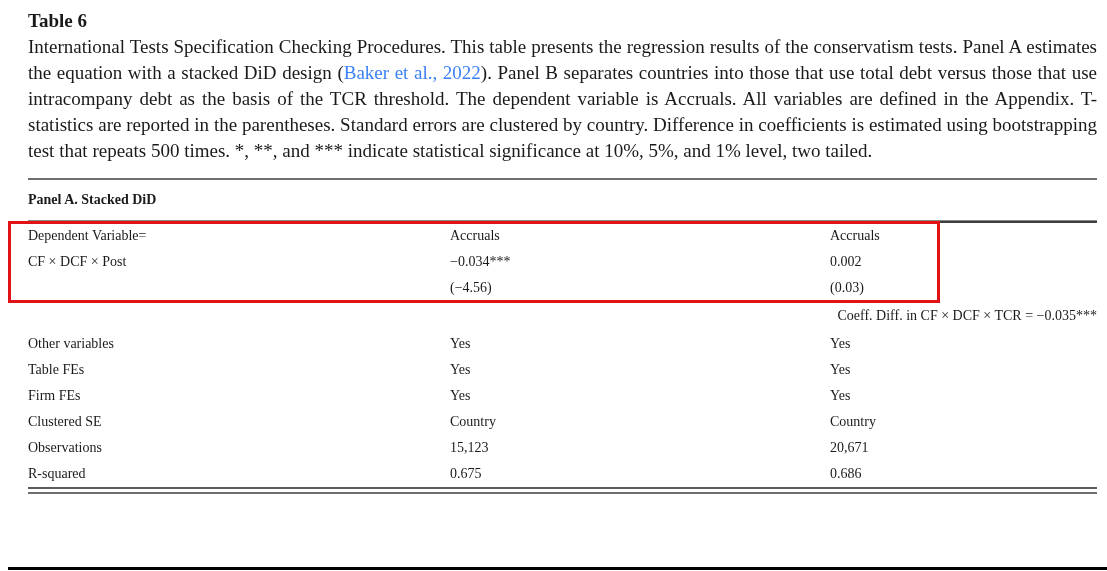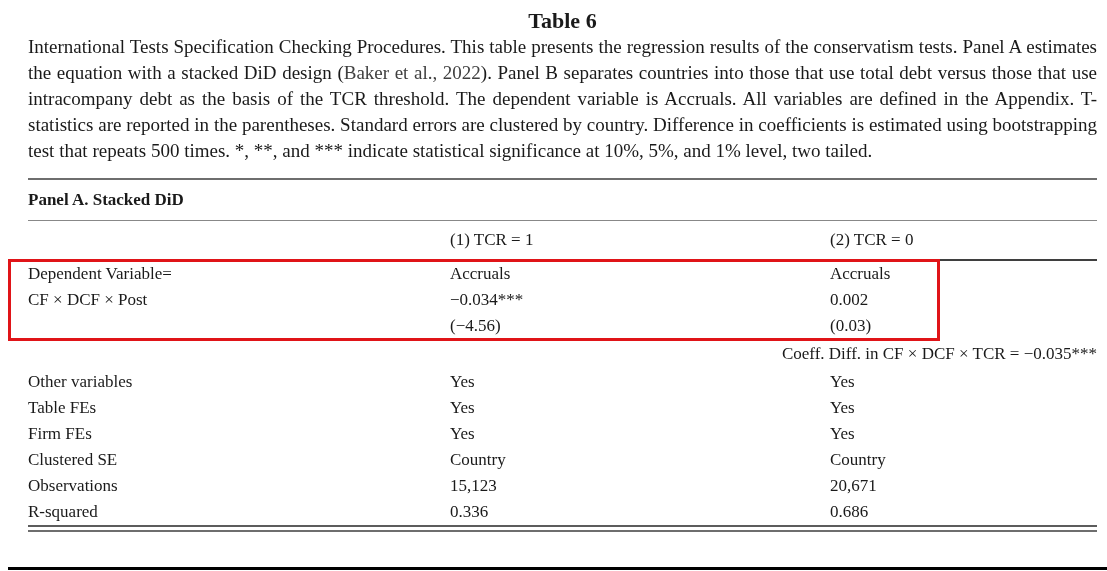--- a/index.html
+++ b/index.html
@@ -6,24 +6,24 @@
   .page{
     position:relative;
     width:1107px;height:571px;
     background:#ffffff;
     font-family:"Liberation Serif","DejaVu Serif",serif;
     color:#1a1a1a;
     overflow:hidden;
     box-sizing:border-box;
   }
   .caption{margin:8px 10px 0 28px;width:1069px;}
-  .cap-title{font-size:22px;font-weight:bold;line-height:26px;text-align:center;}
+  .cap-title{font-size:19px;font-weight:bold;line-height:26px;}
   .cap-text{margin:0;font-size:19px;line-height:26px;text-align:justify;}
-  .citation{color:#404040;text-decoration:none;cursor:pointer;}
-  .tablewrap{position:relative;margin:14px 10px 0 28px;width:1069px;font-size:17px;}
+  .citation{color:#3b82f6;text-decoration:none;cursor:pointer;}
+  .tablewrap{position:relative;margin:14px 10px 0 28px;width:1069px;font-size:14px;}
   .rule-top{height:0;border-top:2px solid #6e6e6e;}
   .rule-thin{height:0;border-top:1px solid #888888;}
   .rule-dark{height:0;border-top:2px solid #3f3f3f;}
   .double-rule{height:3px;border-top:2px solid #5c5c5c;border-bottom:2px solid #6e6e6e;}
   .panel-title{height:40px;line-height:40px;font-weight:bold;}
   .row{display:flex;height:26px;line-height:26px;}
   .header-row{height:38px;line-height:38px;}
   .coeff-row{height:30px;line-height:30px;text-align:right;}
   .c1{width:422px;flex:0 0 422px;}
   .c2{width:380px;flex:0 0 380px;}
@@ -44,25 +44,20 @@
     <div class="cap-title">Table 6</div>
     <p class="cap-text"><span>International Tests Specification Checking Procedures. This table presents the regression results of the conservatism tests. Panel A estimates the equation with a stacked DiD design (</span><a class="citation">Baker et al., 2022</a><span>). Panel B separates countries into those that use total debt versus those that use intracompany debt as the basis of the TCR threshold. The dependent variable is Accruals. All variables are defined in the Appendix. T-statistics are reported in the parentheses. Standard errors are clustered by country. Difference in coefficients is estimated using bootstrapping test that repeats 500 times. *, **, and *** indicate statistical significance at 10%, 5%, and 1% level, two tailed.</span></p>
   </div>
 
   <div class="tablewrap">
     <div class="rule-top"></div>
 
     <div class="panel-title">Panel A. Stacked DiD</div>
     <div class="rule-thin"></div>
 
-    <div class="row header-row">
-      <div class="c1"></div>
-      <div class="c2">(1) TCR = 1</div>
-      <div class="c3">(2) TCR = 0</div>
-    </div>
     <div class="rule-dark"></div>
 
     <div class="hl-rows">
       <div class="row">
         <div class="c1">Dependent Variable=</div>
         <div class="c2">Accruals</div>
         <div class="c3">Accruals</div>
       </div>
       <div class="row">
         <div class="c1">CF × DCF × Post</div>
@@ -102,21 +97,21 @@
       <div class="c2">Country</div>
       <div class="c3">Country</div>
     </div>
     <div class="row">
       <div class="c1">Observations</div>
       <div class="c2">15,123</div>
       <div class="c3">20,671</div>
     </div>
     <div class="row">
       <div class="c1">R-squared</div>
-      <div class="c2">0.336</div>
+      <div class="c2">0.675</div>
       <div class="c3">0.686</div>
     </div>
 
     <div class="double-rule"></div>
   </div>
 
   <div class="bottom-border"></div>
 </div>
 
 </body></html>

